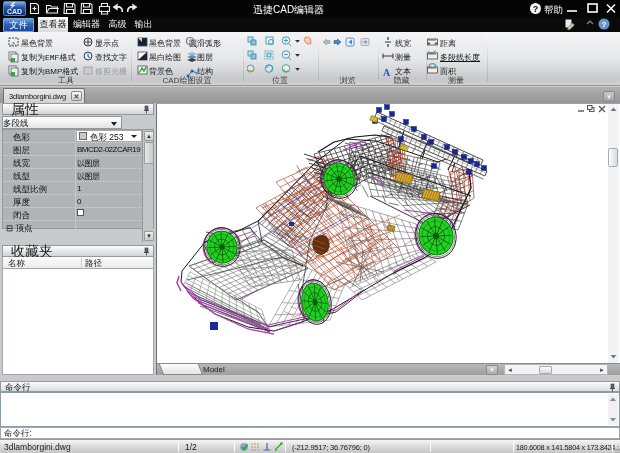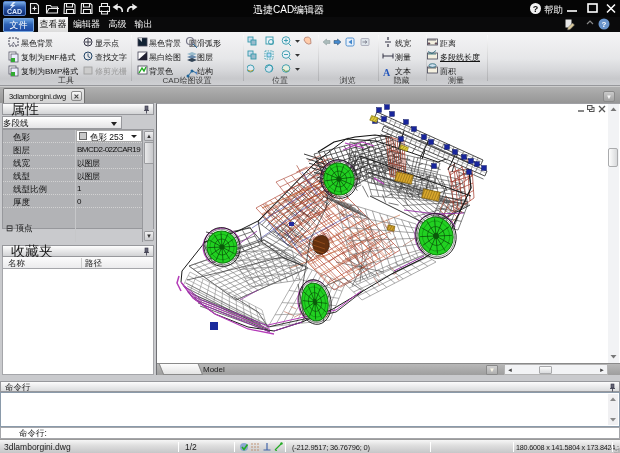--- a/index.html
+++ b/index.html
@@ -62,21 +62,21 @@
 #modeltab { position:absolute; left:4px; top:0px; width:40px; height:11px; background:linear-gradient(180deg,#fdfdfd,#e4e4e4); border:1px solid #8a8a8a; border-top:none; transform:skewX(22deg); }
 #modeltxt { position:absolute; left:10px; top:1px; font-size:8px; color:#222;margin-left:36px; }
 #mdrop { position:absolute; left:329px; top:1px; width:12px; height:10px; background:linear-gradient(180deg,#d2d2d2,#aeaeae); border:1px solid #8a8a8a; border-radius:1px; font-size:6px; color:#fbf8e8; text-align:center; line-height:9px; }
 #hscroll { position:absolute; left:347px; top:0px; width:104px; height:11px; background:#f2f3f5; border:1px solid #b5b5b5; }
 #hthumb { position:absolute; left:34px; top:1px; width:13px; height:8px; background:linear-gradient(180deg,#fbfbfb,#dadbdd); border:1px solid #a8a9ab; border-radius:1px; }
 .harr { position:absolute; top:2px; font-size:6px; color:#444; }
 
 
 #cmdhead { left:0px; top:381px; width:620px; height:11px; background:linear-gradient(180deg,#fcfcfc,#dadbdd); border:1px solid #97989c; font-size:8.5px; color:#1a1a1a; line-height:10px; padding-left:4px; }
 #cmdout { left:0px; top:392px; width:620px; height:35px; background:#fff; border:1px solid #8a9aaa; }
-#cmdin { left:0px; top:427px; width:620px; height:12px; background:#fff; border:1px solid #a5a6aa; font-size:8.5px; color:#222; line-height:11px; padding-left:18px; }
+#cmdin { left:0px; top:427px; width:620px; height:12px; background:#fff; border:1px solid #a5a6aa; font-size:8.5px; color:#222; line-height:11px; padding-left:3px; }
 
 
 #statusbar { left:0; top:439px; width:620px; height:14px; background:linear-gradient(180deg,#f6f6f6 0%,#dddddd 45%,#c6c6c8 100%); border-top:1px solid #9a9a9a; font-size:8.5px; color:#1a1a1a; }
 .ssep { position:absolute; top:2px; width:1px; height:10px; background:#aaa; border-right:1px solid #fff; }
 </style>
 </head>
 <body>
 
 <div class="abs" id="titlebar"></div>
 <div class="abs" id="logo">
@@ -309,20 +309,24 @@
       <span class="lab">线型</span>
       <span class="val">以图层</span>
     </div>
   <div class="prow" style="top:52px;">
       <span class="lab">线型比例</span>
       <span class="val">1</span>
     </div>
   <div class="prow" style="top:65px;">
       <span class="lab">厚度</span>
       <span class="val">0</span>
+    </div>
+  <div class="prow" style="top:78px;">
+      <span class="lab">闭合</span>
+      <span class="val" style="top:1px; width:7px; height:7px; background:#fff; border:1px solid #555; display:inline-block;"></span>
     </div>
   <div class="prow" style="top:91px; border-bottom:none;">
       <span class="lab" style="left:3px;">⊟ 顶点</span>
     </div>
   <div id="gsb">
     <div class="sbbtn" style="top:1px;">▲</div>
     <div id="gthumb"></div>
     <div class="sbbtn" style="top:101px;">▼</div>
   </div>
 </div>

